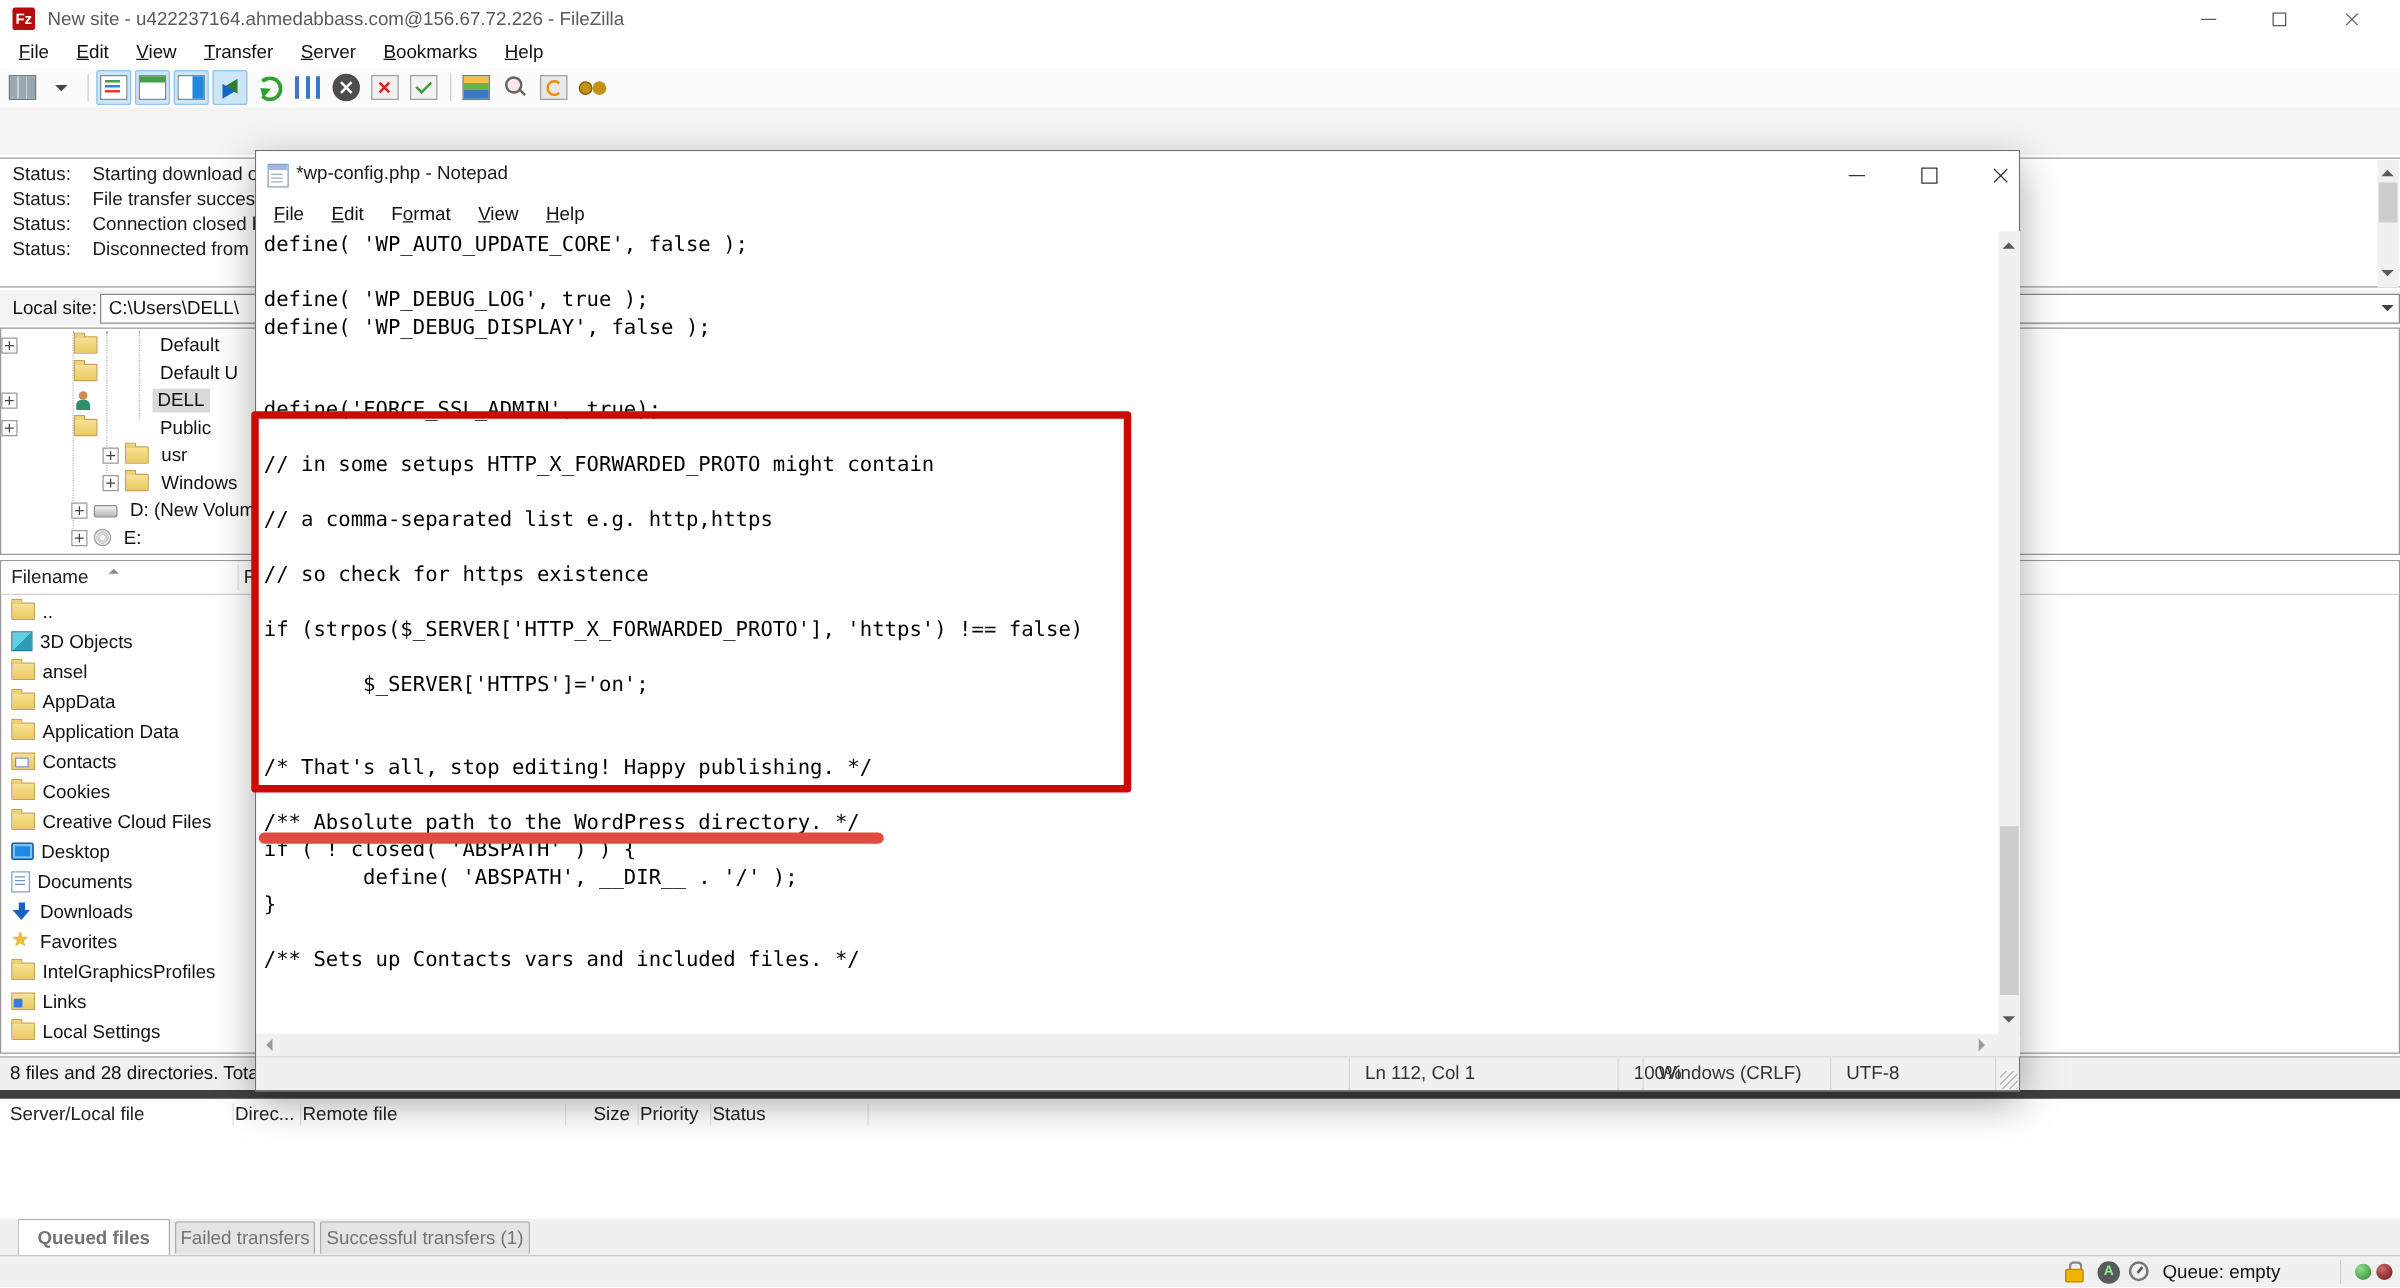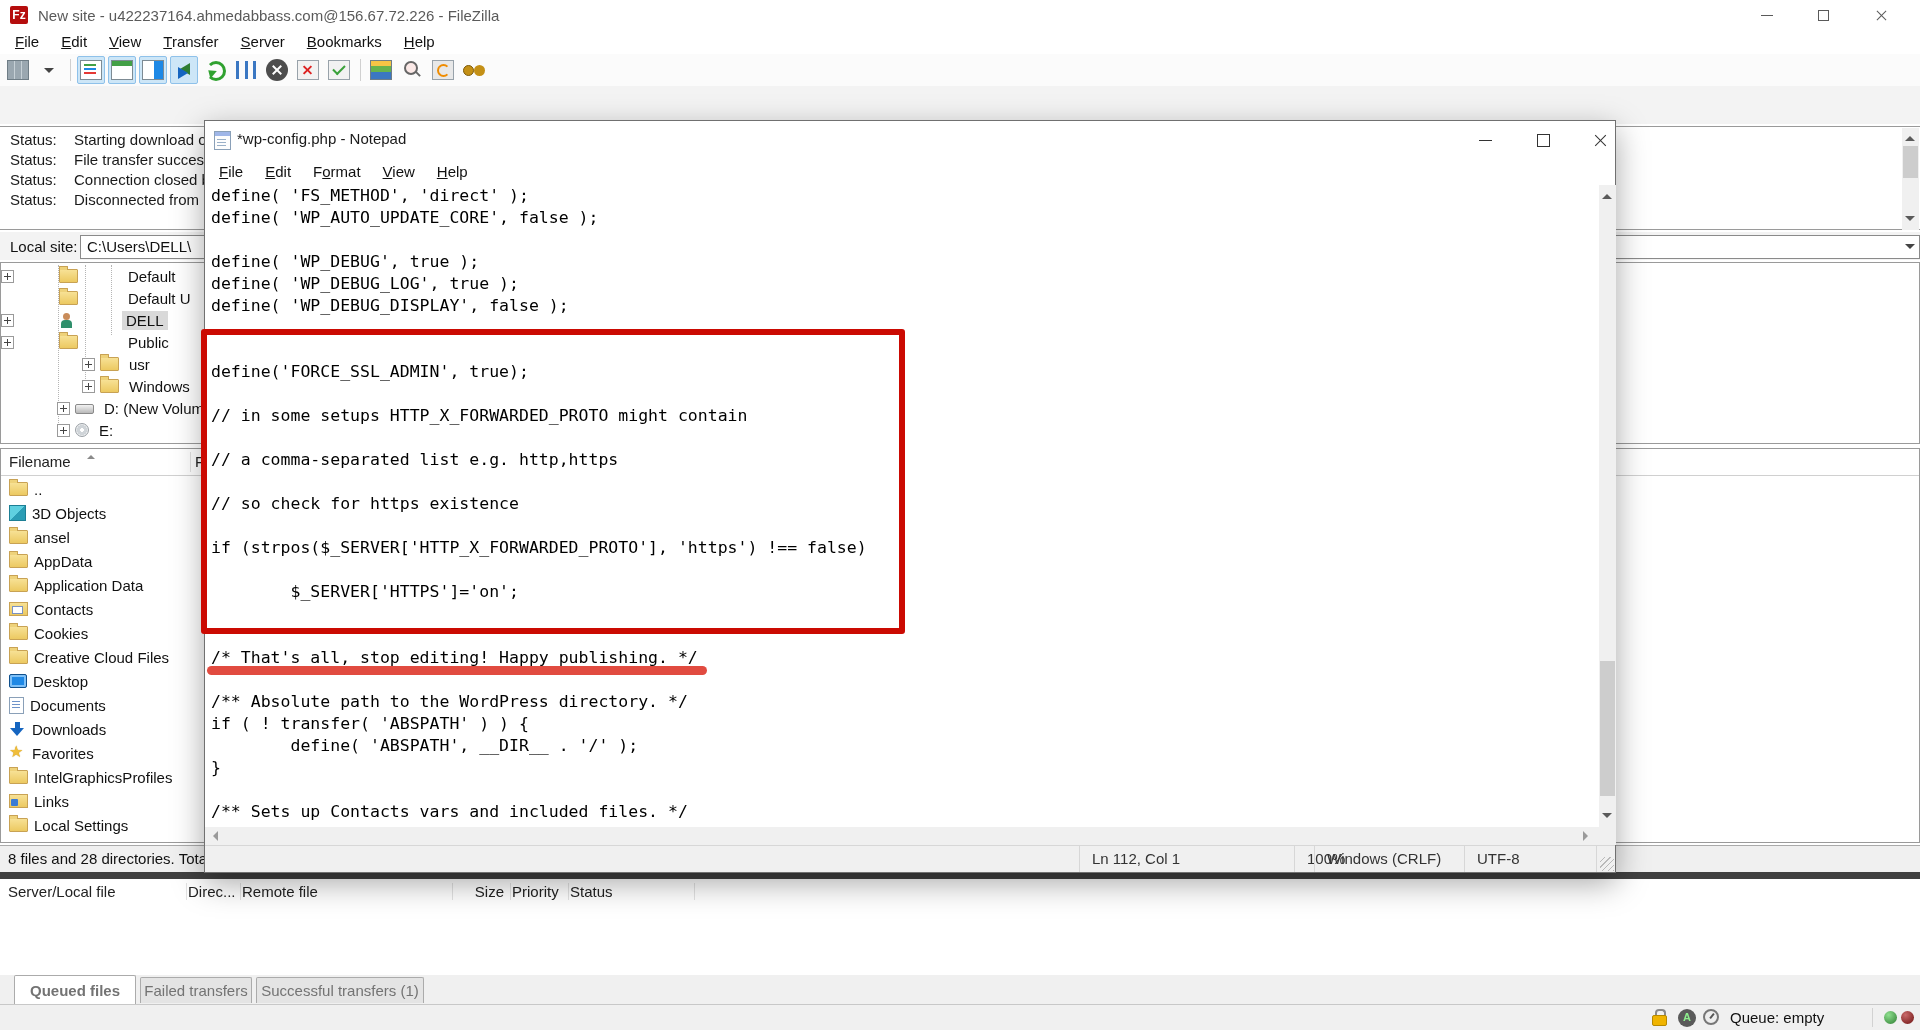--- a/index.html
+++ b/index.html
@@ -534,45 +534,43 @@
 
     <span class="mi"><span class="u">F</span><span>ile</span></span>
         <span class="mi"><span class="u">E</span><span>dit</span></span>
         <span class="mi"><span>F</span><span class="u">o</span><span>rmat</span></span>
         <span class="mi"><span class="u">V</span><span>iew</span></span>
         <span class="mi"><span class="u">H</span><span>elp</span></span>
       </nav>
 
     <div class="np-text">
 
-    <div class="cl">define( 'FS_METHOD', 'direct' );</div>
         <div class="cl">define( 'WP_AUTO_UPDATE_CORE', false );</div>
         <div class="cl"></div>
-        <div class="cl">define( 'WP_DEBUG', true );</div>
         <div class="cl">define( 'WP_DEBUG_LOG', true );</div>
         <div class="cl">define( 'WP_DEBUG_DISPLAY', false );</div>
         <div class="cl"></div>
         <div class="cl"></div>
         <div class="cl">define('FORCE_SSL_ADMIN', true);</div>
         <div class="cl"></div>
         <div class="cl">// in some setups HTTP_X_FORWARDED_PROTO might contain</div>
         <div class="cl"></div>
         <div class="cl">// a comma-separated list e.g. http,https</div>
         <div class="cl"></div>
         <div class="cl">// so check for https existence</div>
         <div class="cl"></div>
         <div class="cl">if (strpos($_SERVER['HTTP_X_FORWARDED_PROTO'], 'https') !== false)</div>
         <div class="cl"></div>
         <div class="cl">        $_SERVER['HTTPS']='on';</div>
         <div class="cl"></div>
         <div class="cl"></div>
         <div class="cl">/* That's all, stop editing! Happy publishing. */</div>
         <div class="cl"></div>
         <div class="cl">/** Absolute path to the WordPress directory. */</div>
-        <div class="cl">if ( ! transfer( 'ABSPATH' ) ) {</div>
+        <div class="cl">if ( ! closed( 'ABSPATH' ) ) {</div>
         <div class="cl">        define( 'ABSPATH', __DIR__ . '/' );</div>
         <div class="cl">}</div>
         <div class="cl"></div>
         <div class="cl">/** Sets up Contacts vars and included files. */</div>
       </div>
 
     <div class="np-vscroll">
       <span class="arr up" style="left:3px;top:4px;"></span>
       <span class="arr dn" style="left:3px;top:628px;"></span>
       <span class="sb-thumb" style="left:1px;top:476px;width:15px;height:135px;"></span>

